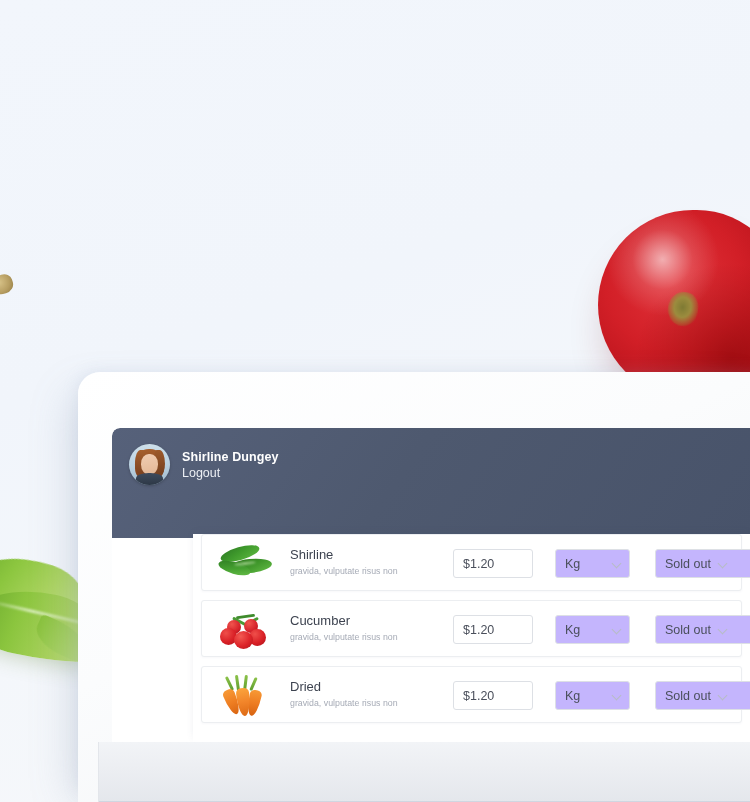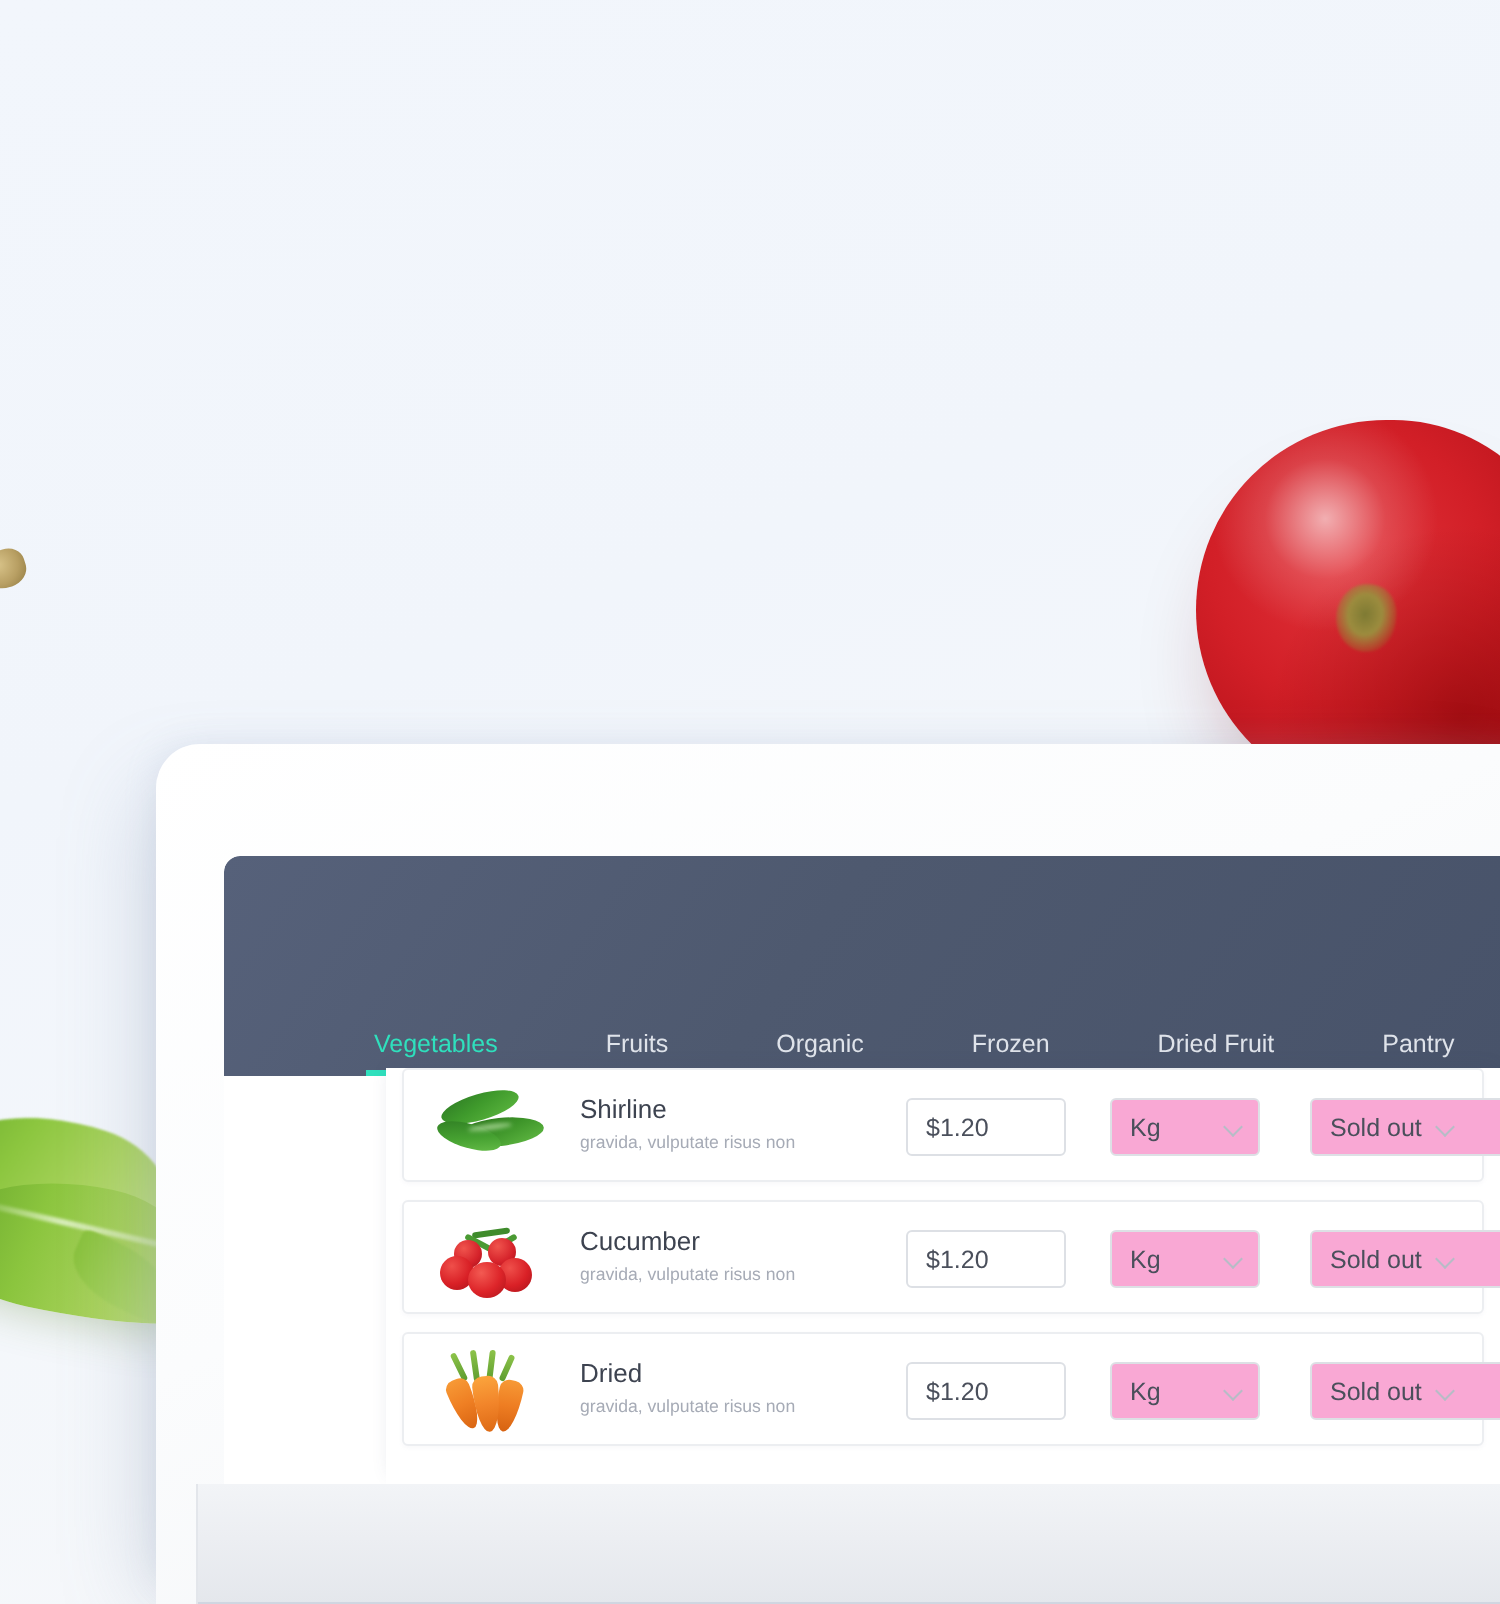--- a/index.html
+++ b/index.html
@@ -237,21 +237,21 @@
     font-family: inherit;
     font-size: 12.5px;
     color: #4a4f5b;
     padding: 0 9px;
   }
   .sel {
     position: absolute;
     height: 29px; top: 14px;
     border: 1px solid #dde0e5;
     border-radius: 3px;
-    background: #f9a8d4;
+    background: #c4b5fd;
     display: flex; align-items: center;
     padding: 0 8px 0 9px;
     cursor: pointer;
   }
   .sel-type  { left: 353px; width: 75px; }
   .sel-stock { left: 453px; width: 98px; }
   .sel-val { font-size: 12.5px; color: #4a4f5b; white-space: nowrap; }
   .chev {
     margin-left: auto;
     width: 9px; height: 9px;
@@ -325,30 +325,34 @@
 <div class="prop" id="leaf-vein"></div>
 <div class="prop" id="leaf-tip"></div>
 
 <div id="laptop"></div>
 <div id="laptop-base"></div>
 
 <div id="screen">
 
   <div id="app-header">
 
-
-    <nav id="tabs">
-      <div class="tab active">Vegetables</div>
-      <div class="tab">Fruits</div>
-      <div class="tab">Organic</div>
-      <div class="tab">Frozen</div>
-      <div class="tab">Dried Fruit</div>
-      <div class="tab">Pantry</div>
-
-    </nav>
+    <div id="user-block">
+      <div id="avatar">
+        <div class="hair-back"></div>
+        <div class="hair-front-l"></div>
+        <div class="hair-front-r"></div>
+        <div class="face"></div>
+        <div class="body"></div>
+      </div>
+      <div class="user-text">
+        <div id="user-name">Shirline Dungey</div>
+        <div id="logout-link">Logout</div>
+      </div>
+    </div>
+
   </div>
 
   <div id="content-panel">
 
 
     <div class="row">
       <div class="thumb">
         <div class="veg cu1"></div>
         <div class="veg cu2"></div>
         <div class="veg cu3"></div>

